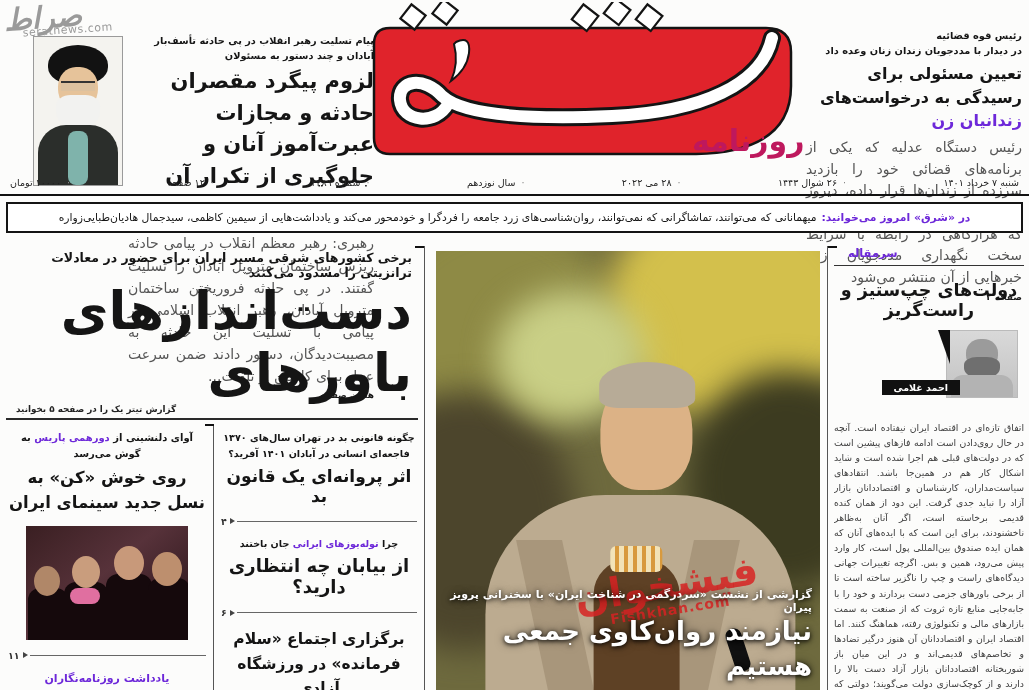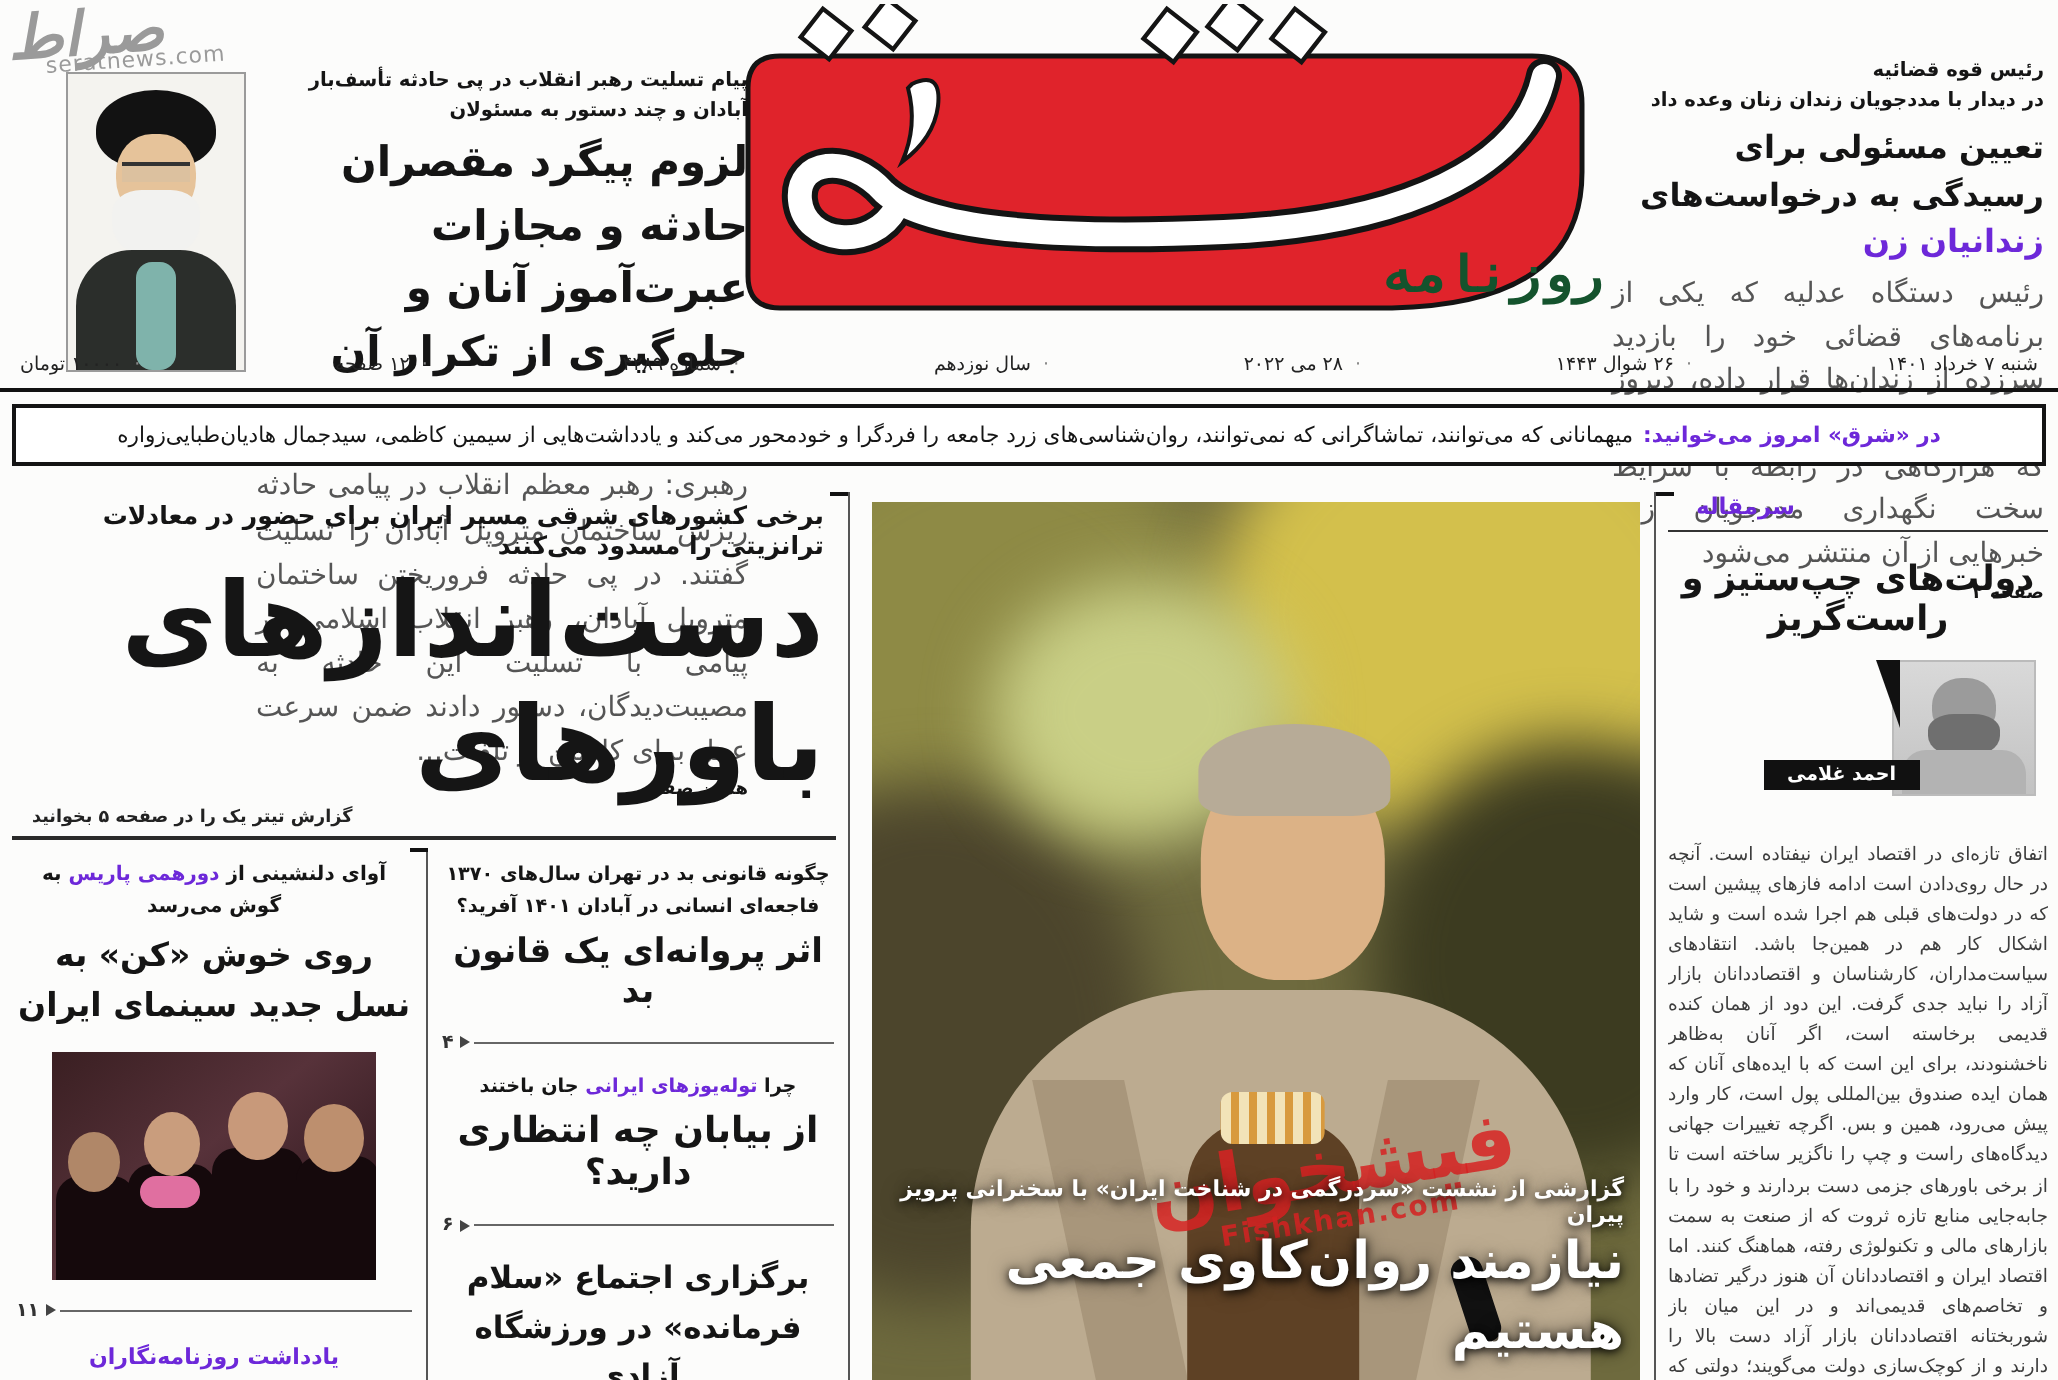--- a/index.html
+++ b/index.html
@@ -23,22 +23,22 @@
   .kh-body{position:absolute;left:4px;top:88px;width:80px;height:60px;background:#2b2e2b;border-radius:28px 28px 0 0;}
   .kh-sash{position:absolute;left:34px;top:94px;width:20px;height:54px;background:#7fb3ab;border-radius:8px;}
 
   .leader{position:absolute;left:128px;top:33px;width:246px;text-align:right;}
   .leader .kick{font-size:9.8px;font-weight:bold;line-height:1.55;}
   .leader .head{font-size:21px;font-weight:bold;line-height:1.5;margin-top:3px;}
   .leader .body{font-size:14px;color:#555;line-height:1.58;text-align:justify;margin-top:18px;}
   .leader .pref{font-size:9px;font-weight:bold;margin-top:3px;}
 
   .logo{position:absolute;left:370px;top:2px;width:430px;height:172px;}
-  .rooznameh{position:absolute;left:322px;top:124px;color:#14532d;font-size:26px;font-weight:bold;
-             line-height:1;letter-spacing:1px;font-family:Liberation Mono, monospace;}
+  .rooznameh{position:absolute;left:322px;top:124px;color:#be185d;font-size:30px;font-weight:bold;
+             line-height:1;letter-spacing:1px;}
 
   .judiciary{position:absolute;left:806px;top:28px;width:216px;text-align:right;}
   .judiciary .kick{font-size:9.8px;font-weight:bold;line-height:1.55;}
   .judiciary .head{font-size:16px;font-weight:bold;line-height:1.45;margin-top:4px;}
   .judiciary .body{font-size:14px;color:#555;line-height:1.55;text-align:justify;margin-top:5px;}
   .judiciary .pref{font-size:9px;font-weight:bold;margin-top:3px;}
 
   .dateline{position:absolute;left:10px;right:10px;top:177px;display:flex;justify-content:space-between;
             font-size:9.5px;color:#222;}
   .dateline span{white-space:nowrap;}

